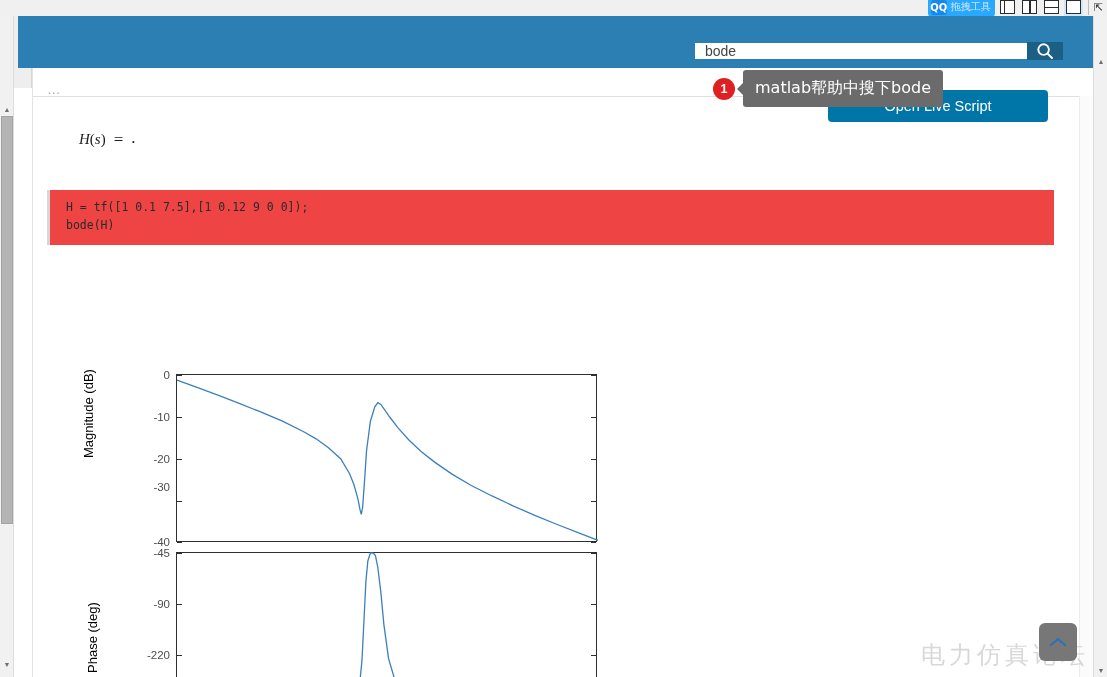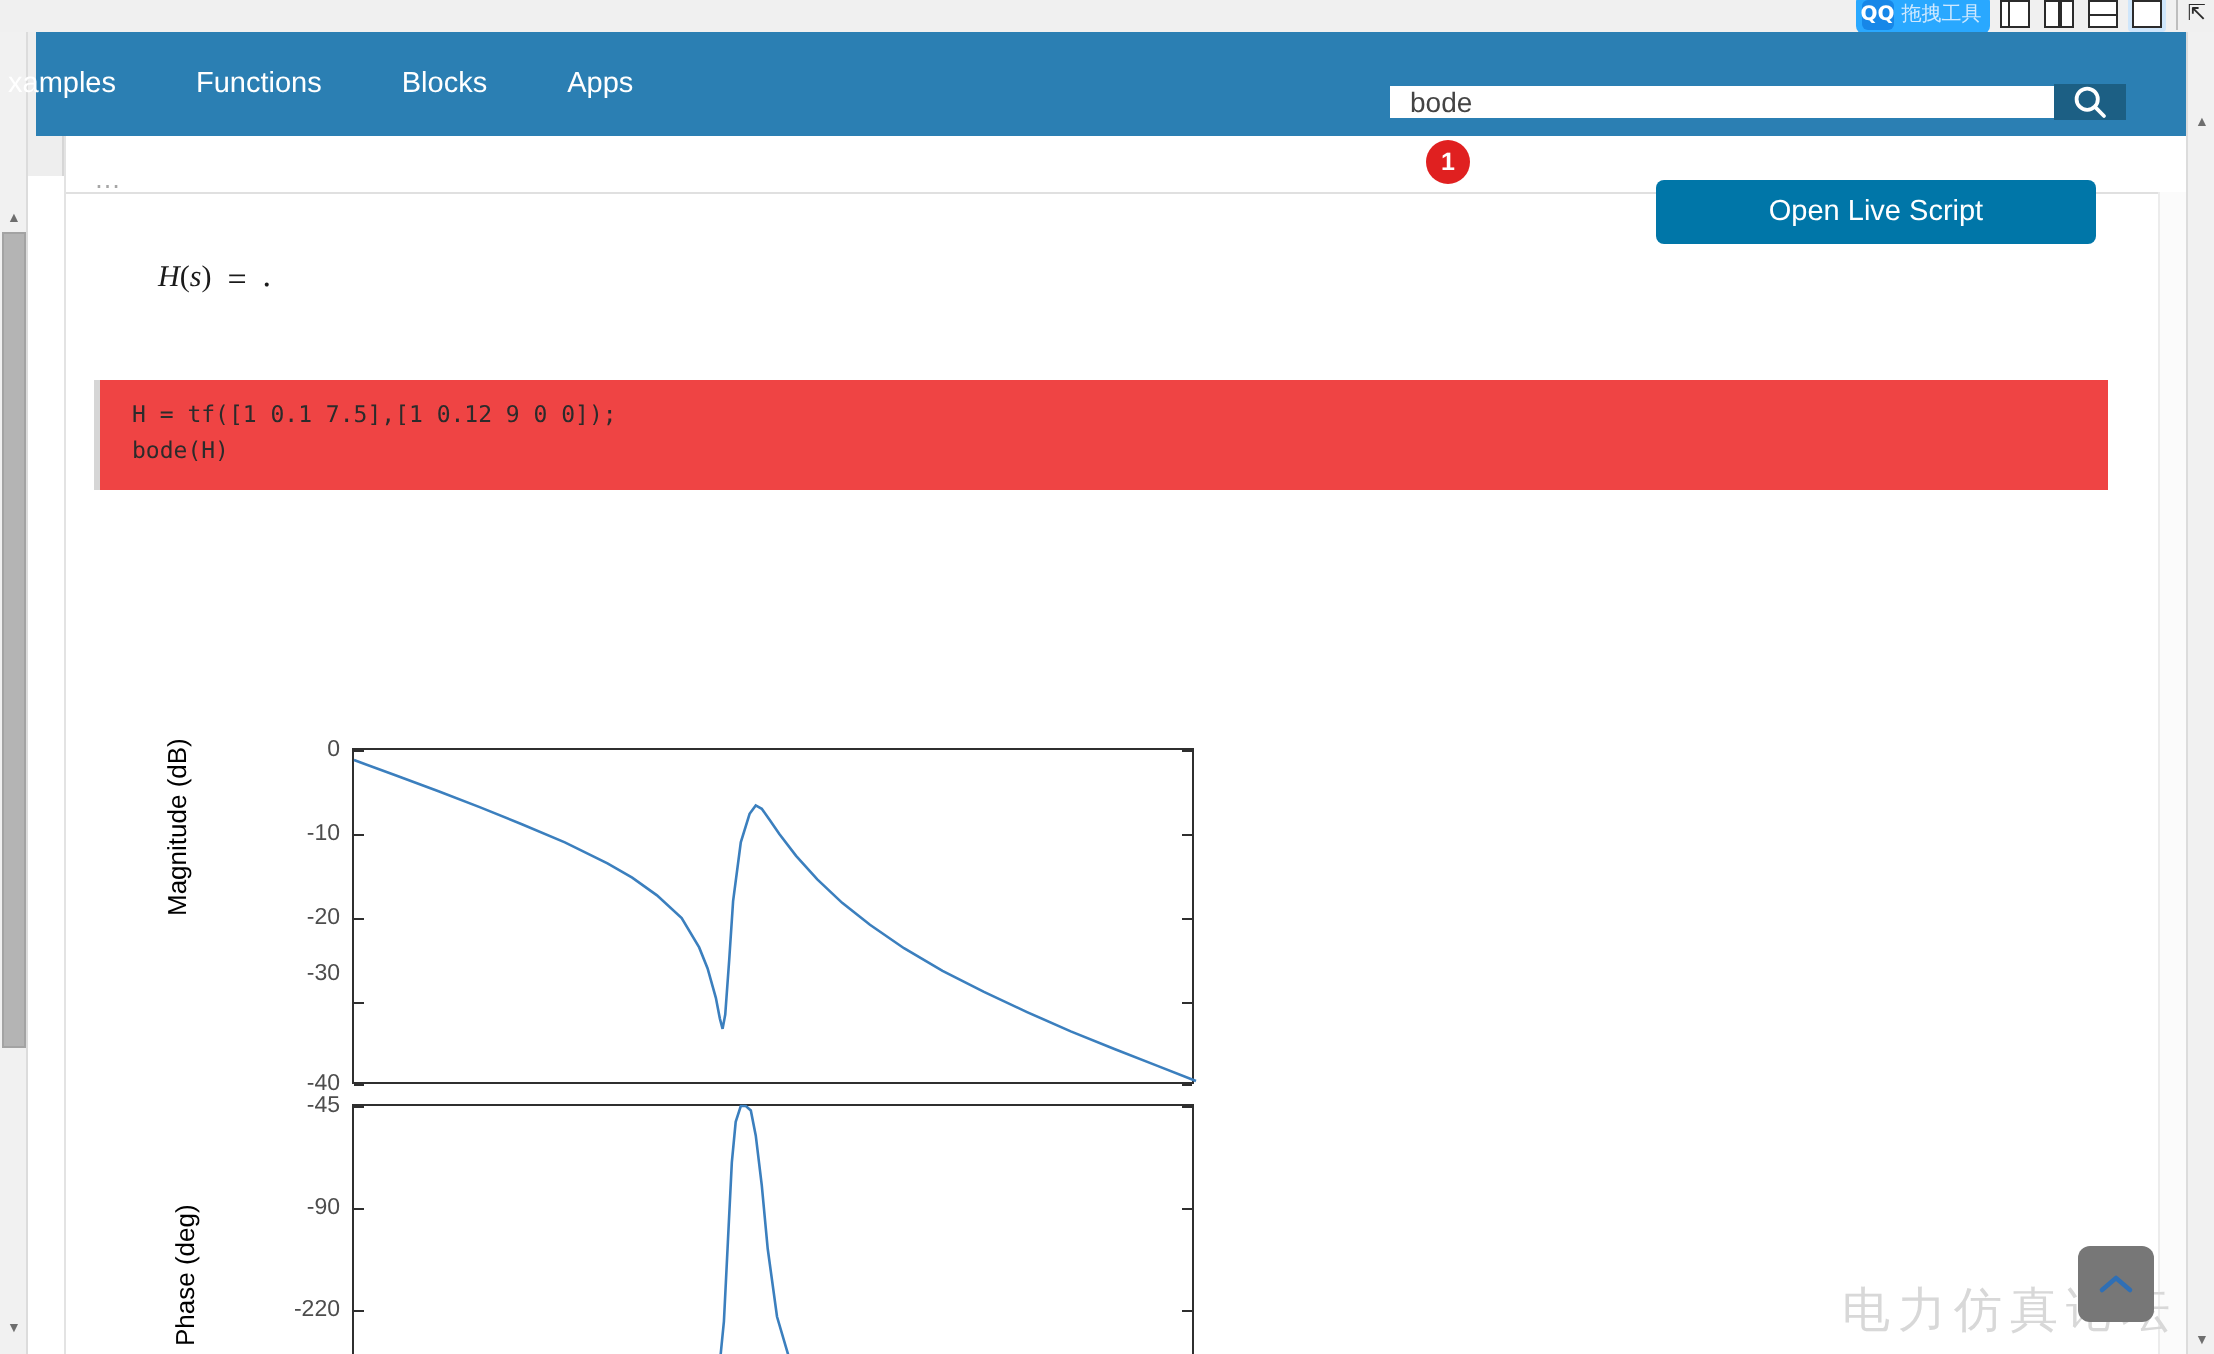--- a/index.html
+++ b/index.html
@@ -295,26 +295,20 @@
   <div class="sb-arrow up">▲</div>
   <div class="sb-thumb"></div>
   <div class="sb-arrow down">▼</div>
 </div>
 
 <div id="left-panel">
   <span class="dot"></span>
 </div>
 
 <div id="navbar">
-  <div id="nav-links">
-    <span class="nav-link clipped">xamples</span>
-    <span class="nav-link">Functions</span>
-    <span class="nav-link">Blocks</span>
-    <span class="nav-link">Apps</span>
-  </div>
   <div id="search-wrap">
     <input id="search-input" value="bode" placeholder="Search" style="">
     <button id="search-btn">
       <svg width="18" height="18" viewBox="0 0 18 18">
         <circle cx="7.6" cy="7.6" r="5.3" fill="none" stroke="#ffffff" stroke-width="1.9"></circle>
         <line x1="11.6" y1="11.6" x2="16" y2="16" stroke="#ffffff" stroke-width="1.9" stroke-linecap="round"></line>
       </svg>
     </button>
   </div>
 </div>
@@ -387,20 +381,21 @@
     </div>
 
     <div class="axis-label" id="mag-label">Magnitude (dB)</div>
     <div class="axis-label" id="phase-label">Phase (deg)</div>
 
   </div>
 </div>
 
 <div id="callout">
   <div id="callout-badge">1</div>
+  <div id="callout-bubble">matlab帮助中搜下bode</div>
 </div>
 
 <button id="back-to-top">
   <svg width="18" height="12" viewBox="0 0 18 12">
     <polyline points="2,9 9,3 16,9" fill="none" stroke="#2f6fb5" stroke-width="2.3" stroke-linecap="round" stroke-linejoin="round"></polyline>
   </svg>
 </button>
 
 <div id="watermark">电力仿真论坛</div>
 

